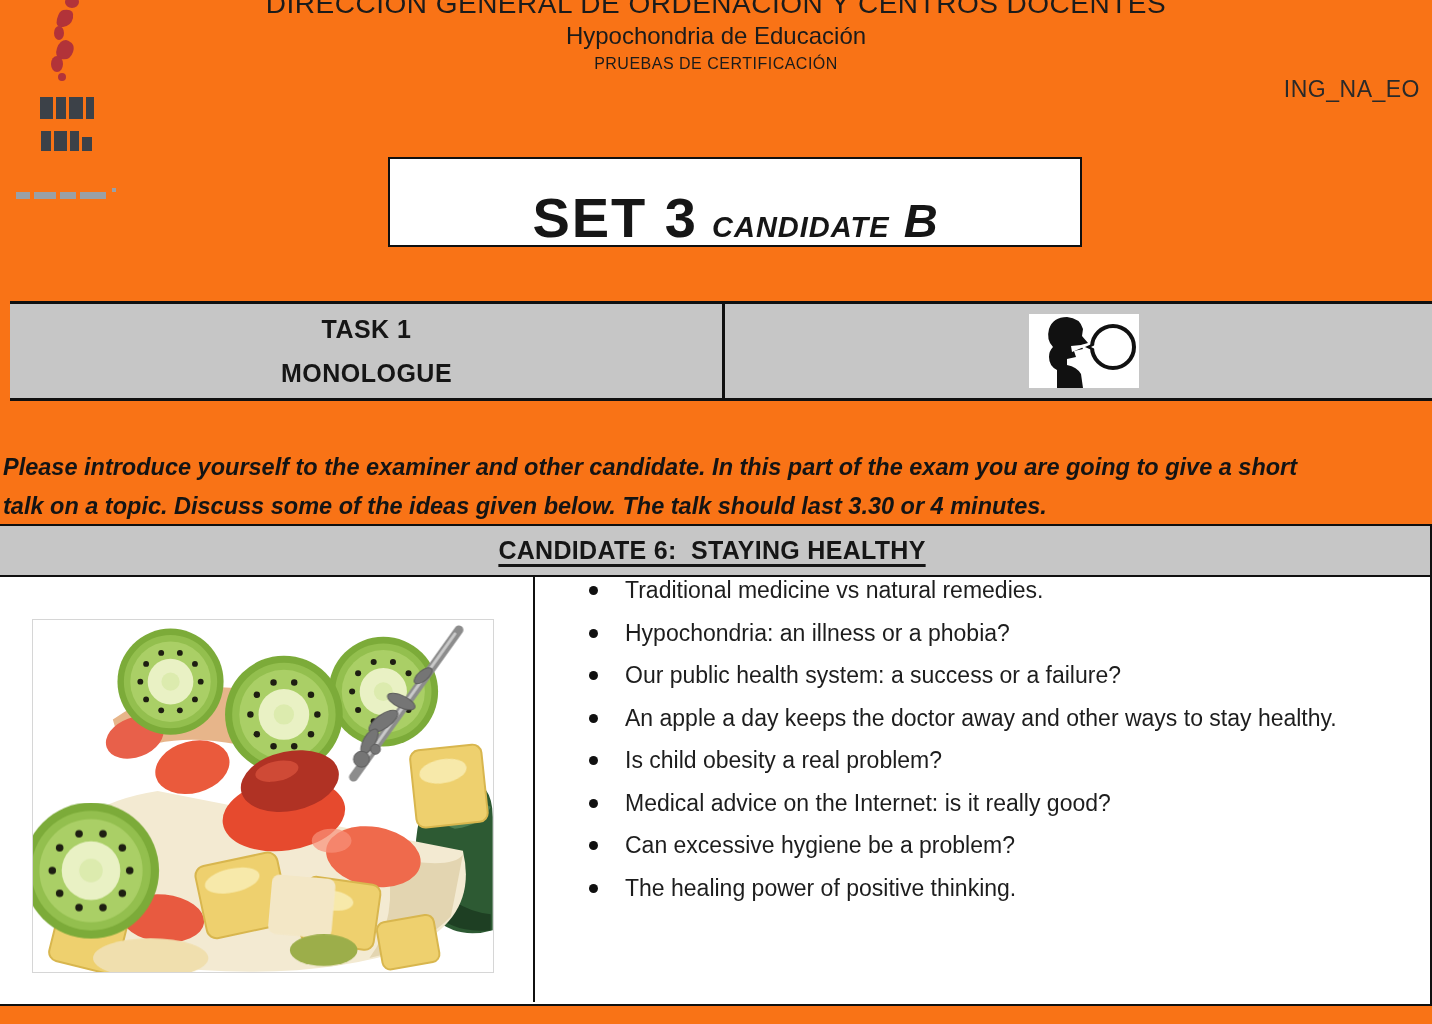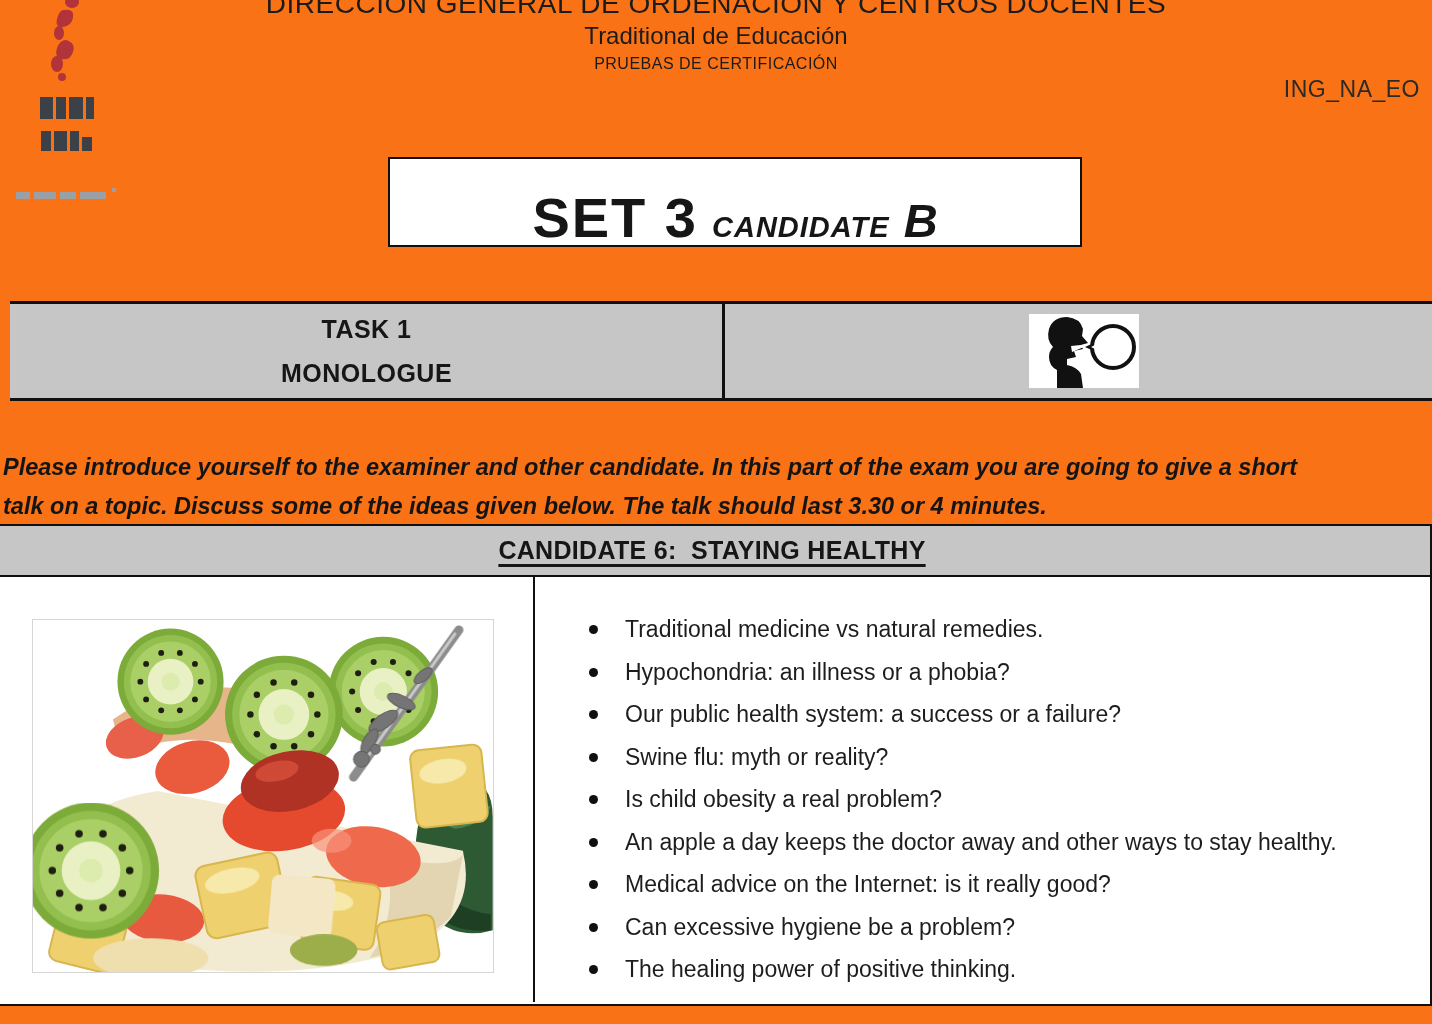--- a/index.html
+++ b/index.html
@@ -76,21 +76,21 @@
   .mono-body { position:relative; height:425px; }
   .mono-cell-img {
     position:absolute; left:0; top:0; bottom:0; width:541px;
     border-right:2px solid #101010; background:#ffffff;
   }
   .fruit-photo {
     position:absolute; left:38px; top:42px; width:462px; height:354px;
     border:1px solid #d6d6d6;
   }
   .mono-cell-list { position:absolute; left:543px; right:0; top:0; bottom:0; }
-  .topic-list { list-style:none; padding-top:39px; }
+  .topic-list { list-style:none; }
   .topic-list li {
     position:relative; padding-left:88px; margin-bottom:16.5px;
     font-size:23px; line-height:26px; color:#1d1d1d;
   }
   .topic-list li::before {
     content:""; position:absolute; left:52px; top:9px;
     width:9px; height:9px; border-radius:50%; background:#101010;
   }
 </style>
 </head>
@@ -123,21 +123,21 @@
         <rect x="18" y="192" width="22" height="7"></rect>
         <rect x="44" y="192" width="16" height="7"></rect>
         <rect x="64" y="192" width="26" height="7"></rect>
         <rect x="96" y="188" width="4" height="4"></rect>
       </g>
     </svg>
   </div>
 
   <div class="header-center">
     <div class="h-line1">DIRECCIÓN GENERAL DE ORDENACIÓN Y CENTROS DOCENTES</div>
-    <div class="h-line2">Traditional de Educación</div>
+    <div class="h-line2">Hypochondria de Educación</div>
     <div class="h-line3">PRUEBAS DE CERTIFICACIÓN</div>
   </div>
   <div class="doc-code">ING_NA_EO</div>
 
   <div class="set-box">
     <span class="set-label">SET 3</span>
     <span class="candidate-label">CANDIDATE</span>
     <span class="candidate-letter">B</span>
   </div>
 
@@ -251,23 +251,22 @@
               <circle cx="344" cy="130" r="5"></circle>
             </g>
           </g>
         </svg>
       </div>
       <div class="mono-cell-list">
         <ul class="topic-list">
           <li>Traditional medicine vs natural remedies.</li>
           <li>Hypochondria: an illness or a phobia?</li>
           <li>Our public health system: a success or a failure?</li>
-          <li>Swine flu: myth or reality?</li>
+          <li>An apple a day keeps the doctor away and other ways to stay healthy.</li>
           <li>Is child obesity a real problem?</li>
-          <li>An apple a day keeps the doctor away and other ways to stay healthy.</li>
           <li>Medical advice on the Internet: is it really good?</li>
           <li>Can excessive hygiene be a problem?</li>
           <li>The healing power of positive thinking.</li>
         </ul>
       </div>
     </div>
   </div>
 
 </div>
 

